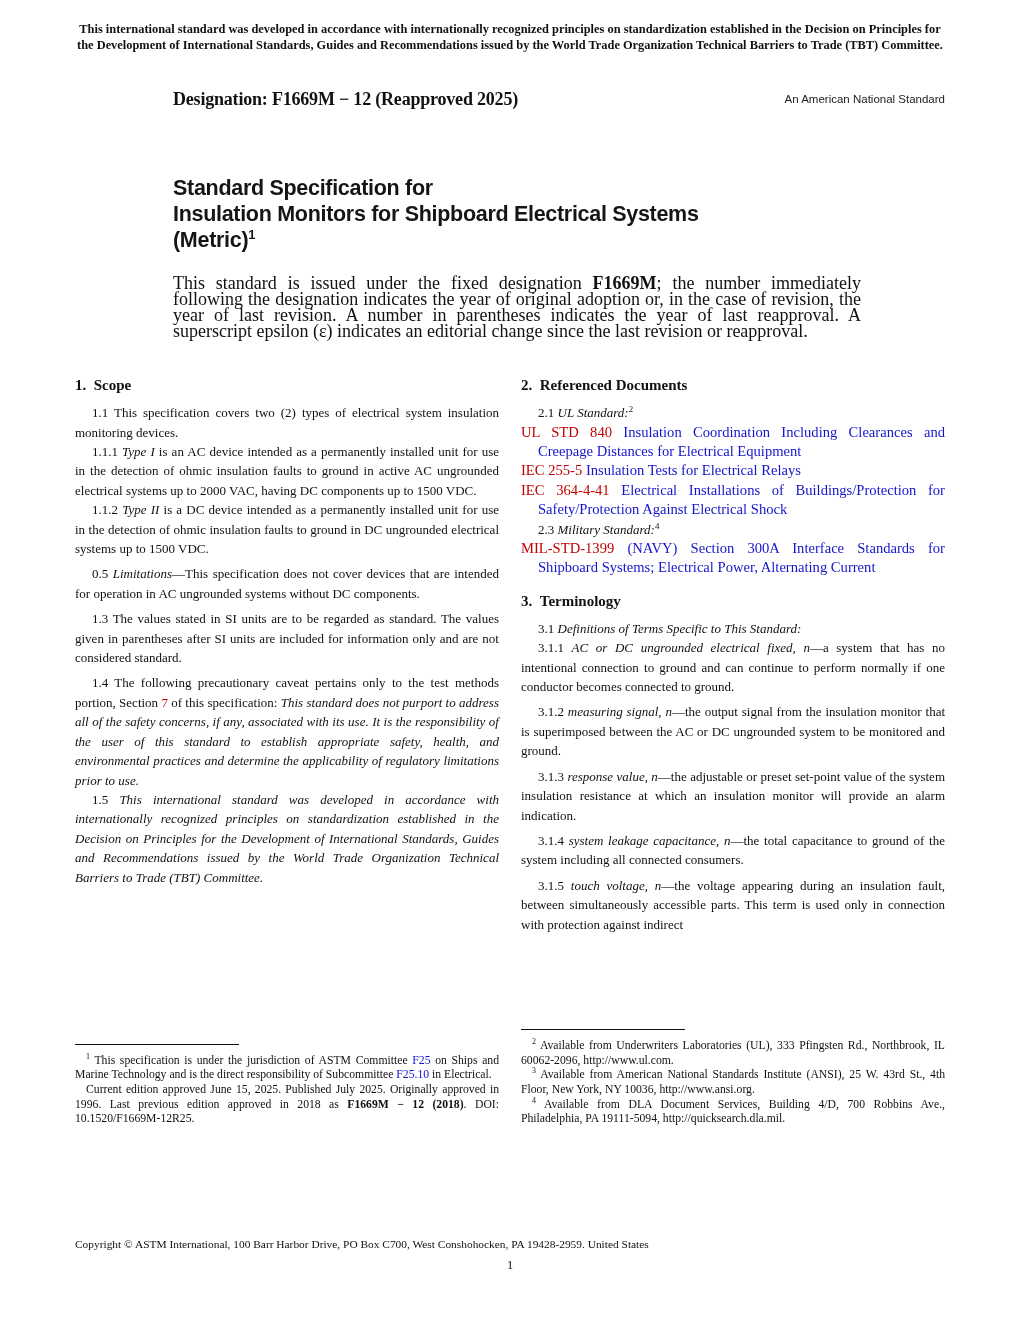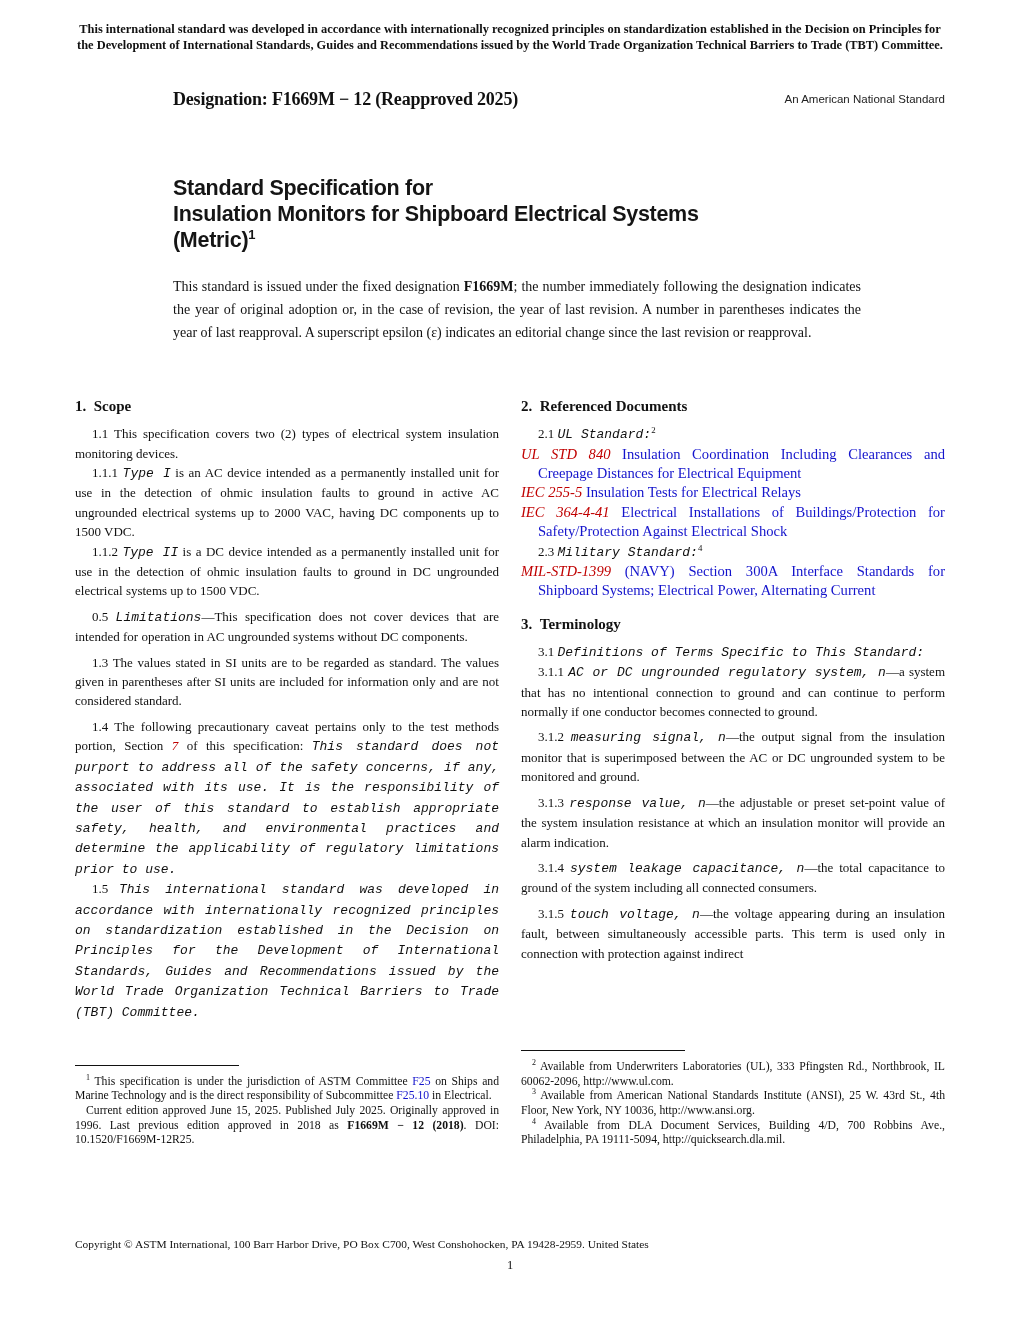--- a/index.html
+++ b/index.html
@@ -38,42 +38,42 @@
   .title-block{margin:14px 0 11px 98px;}
   .title-block h1{
     margin:0;font-family:"Liberation Sans",sans-serif;font-weight:bold;
     font-size:21.5px;line-height:26px;letter-spacing:-0.3px;color:#151515;
   }
   .title-block sup{font-size:13px;}
 
   
   .issued{
     margin:22px 16px 0 98px;width:688px;
-    font-size:14px;line-height:23px;text-align:justify;
+    font-size:18px;line-height:16px;text-align:justify;
   }
 
   
-  .columns{display:flex;gap:22px;margin-top:52px;height:752px;}
+  .columns{display:flex;gap:22px;margin-top:36px;height:752px;}
   .col{flex:1;display:flex;flex-direction:column;min-width:0;}
   .col h2{
     font-size:15px;line-height:20px;margin:0 0 8px;font-weight:bold;
   }
   .col h2.later{margin-top:13px;}
   .p{
     margin:0;font-size:13px;line-height:19.4px;
     text-align:justify;text-indent:17px;
   }
   .gap{margin-top:6px;}
   .ref{
     margin:0;font-size:14.6px;line-height:19.4px;text-align:justify;
     padding-left:17px;text-indent:-17px;
   }
-  .seg-i{font-style:italic;font-family:Liberation Mono, monospace;}
+  .seg-i{font-style:italic;}
   .seg-b{font-weight:bold;}
-  .seg-r{color:#c00000;font-style:italic;}
+  .seg-r{color:#c00000;}
   .seg-bl{color:#1414cc;}
   sup{font-size:.68em;line-height:0;}
 
   
   .fnblock{margin-top:auto;}
   .fnrule{width:164px;border-top:1.2px solid #111;margin-bottom:9px;}
   .fn{
     margin:0;font-size:11.7px;line-height:14.7px;
     text-align:justify;text-indent:11px;
   }
@@ -125,21 +125,21 @@
       <h2>2. Referenced Documents</h2>
       <p class="p"><span>2.1 </span><span class="seg-i">UL Standard:</span><sup>2</sup></p>
       <p class="ref"><span class="seg-r">UL STD 840</span><span> </span><span class="seg-bl">Insulation Coordination Including Clearances and Creepage Distances for Electrical Equipment</span></p>
       <p class="ref"><span class="seg-r">IEC 255-5</span><span> </span><span class="seg-bl">Insulation Tests for Electrical Relays</span></p>
       <p class="ref"><span class="seg-r">IEC 364-4-41</span><span> </span><span class="seg-bl">Electrical Installations of Buildings/Protection for Safety/Protection Against Electrical Shock</span></p>
       <p class="p"><span>2.3 </span><span class="seg-i">Military Standard:</span><sup>4</sup></p>
       <p class="ref"><span class="seg-r">MIL-STD-1399</span><span> </span><span class="seg-bl">(NAVY) Section 300A Interface Standards for Shipboard Systems; Electrical Power, Alternating Current</span></p>
 
       <h2 class="later">3. Terminology</h2>
       <p class="p"><span>3.1 </span><span class="seg-i">Definitions of Terms Specific to This Standard:</span></p>
-      <p class="p"><span>3.1.1 </span><span class="seg-i">AC or DC ungrounded regulatory system, n</span><span>—a system that has no intentional connection to ground and can continue to perform normally if one conductor becomes connected to ground.</span></p>
+      <p class="p"><span>3.1.1 </span><span class="seg-i">AC or DC ungrounded electrical fixed, n</span><span>—a system that has no intentional connection to ground and can continue to perform normally if one conductor becomes connected to ground.</span></p>
       <p class="p gap"><span>3.1.2 </span><span class="seg-i">measuring signal, n</span><span>—the output signal from the insulation monitor that is superimposed between the AC or DC ungrounded system to be monitored and ground.</span></p>
       <p class="p gap"><span>3.1.3 </span><span class="seg-i">response value, n</span><span>—the adjustable or preset set-point value of the system insulation resistance at which an insulation monitor will provide an alarm indication.</span></p>
       <p class="p gap"><span>3.1.4 </span><span class="seg-i">system leakage capacitance, n</span><span>—the total capacitance to ground of the system including all connected consumers.</span></p>
       <p class="p gap"><span>3.1.5 </span><span class="seg-i">touch voltage, n</span><span>—the voltage appearing during an insulation fault, between simultaneously accessible parts. This term is used only in connection with protection against indirect</span></p>
 
       <div class="fnblock">
         <div class="fnrule"></div>
         <p class="fn"><sup>2</sup><span> Available from Underwriters Laboratories (UL), 333 Pfingsten Rd., Northbrook, IL 60062-2096, http://www.ul.com.</span></p>
         <p class="fn"><sup>3</sup><span> Available from American National Standards Institute (ANSI), 25 W. 43rd St., 4th Floor, New York, NY 10036, http://www.ansi.org.</span></p>
         <p class="fn"><sup>4</sup><span> Available from DLA Document Services, Building 4/D, 700 Robbins Ave., Philadelphia, PA 19111-5094, http://quicksearch.dla.mil.</span></p>

